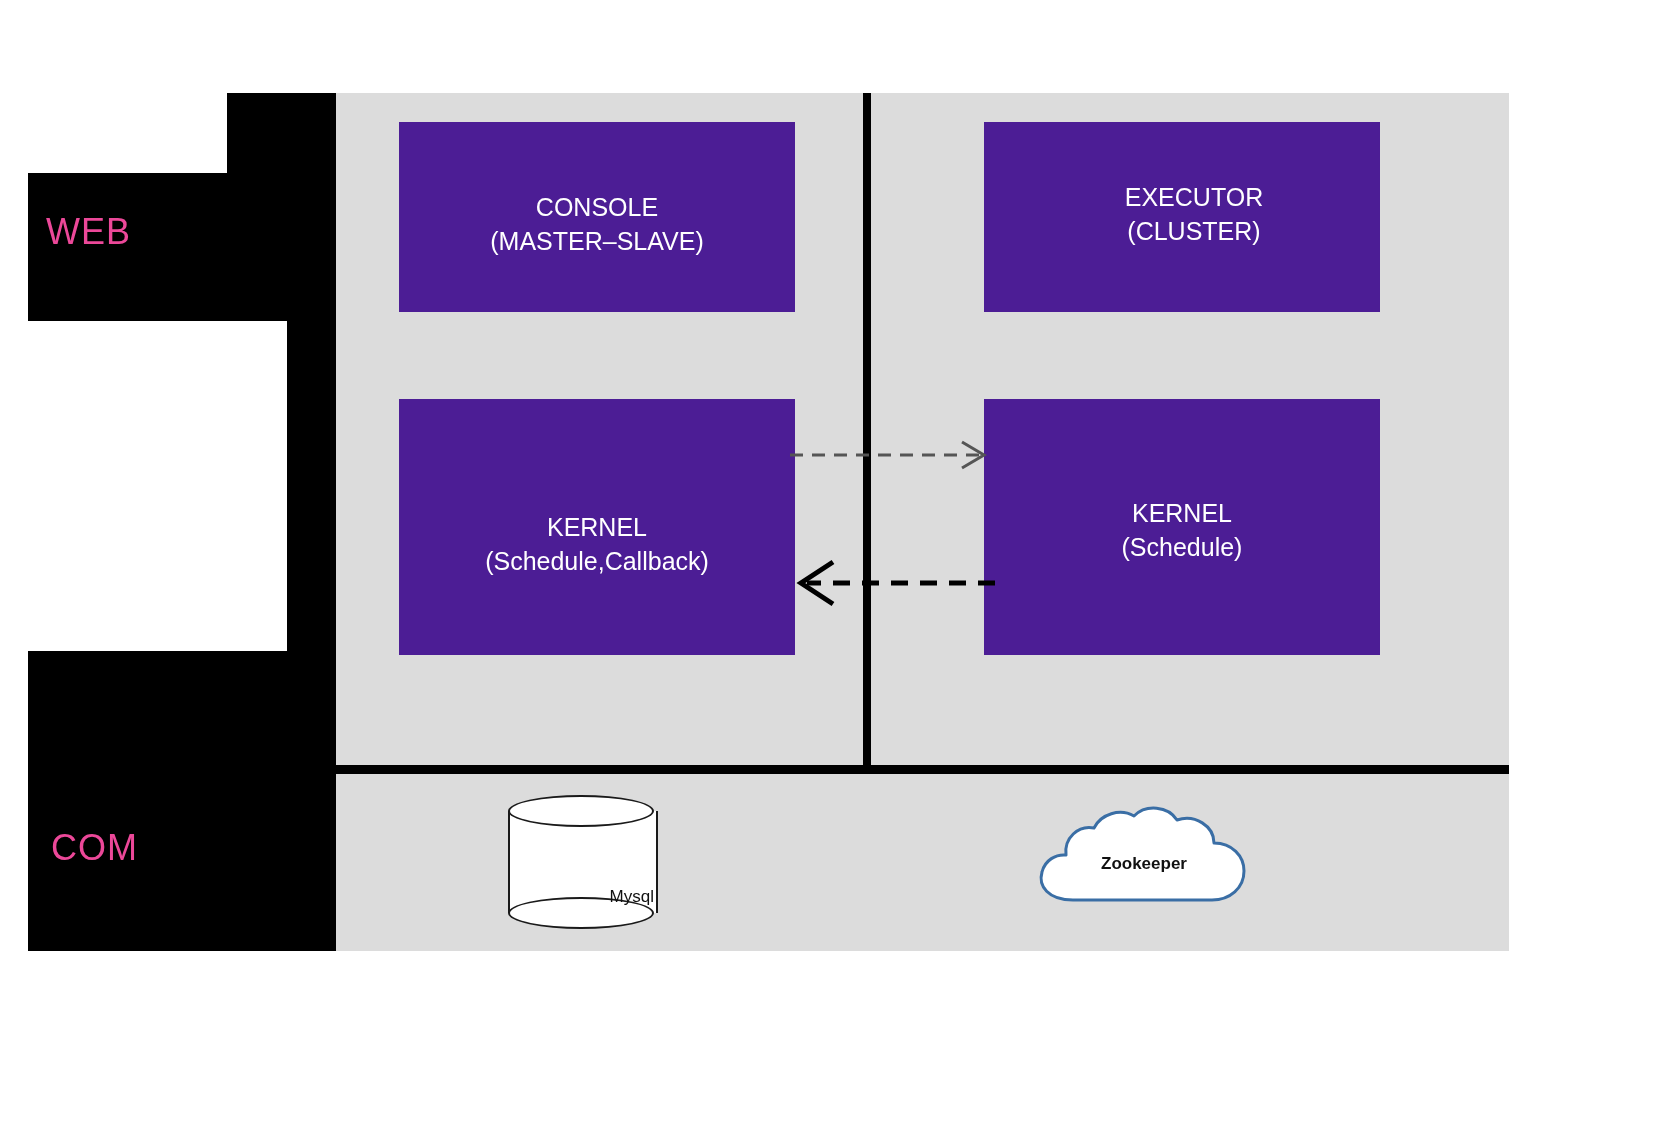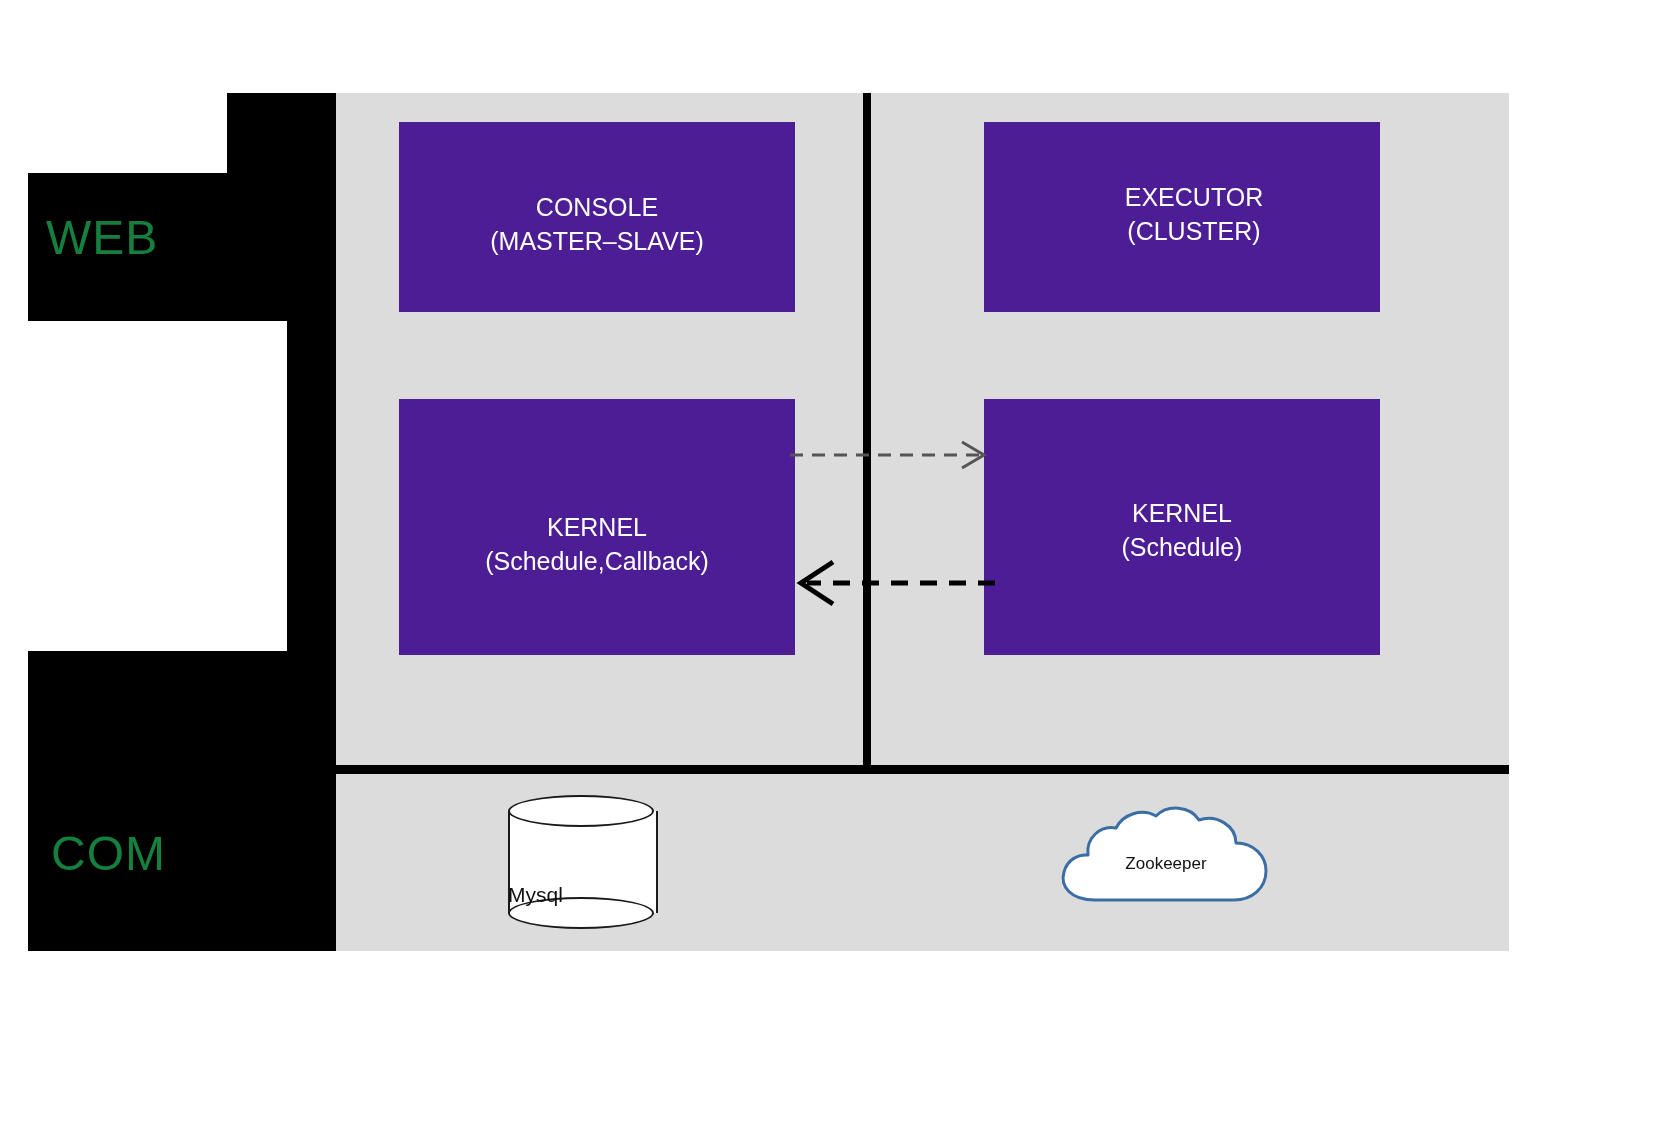--- a/index.html
+++ b/index.html
@@ -4,21 +4,21 @@
 <style>
   html,body{margin:0;padding:0;background:#ffffff;}
   body{width:1660px;height:1135px;position:relative;overflow:hidden;
        font-family:"Liberation Sans","DejaVu Sans",sans-serif;}
   #canvas{position:absolute;left:0;top:0;width:1660px;height:1135px;}
 
   
   .blackshape{position:absolute;background:#000000;}
 
   
-  .layer-label{position:absolute;color:#15803d;font-size:48px;letter-spacing:1px;
+  .layer-label{position:absolute;color:#ec4899;font-size:36px;letter-spacing:1px;
                font-weight:400;line-height:1;white-space:nowrap;}
 
   
   .panel{position:absolute;background:#dcdcdc;}
 
   
   .bluebox{position:absolute;background:#4c1d95;display:flex;align-items:center;
            justify-content:center;}
   .bluebox .txt{color:#ffffff;text-align:center;font-size:25px;line-height:1.35;
                 white-space:pre-line;}
@@ -32,22 +32,22 @@
 
   
   .cyl{position:absolute;}
   .cyl .body{position:absolute;left:0;top:16px;width:100%;height:calc(100% - 32px);
              background:#ffffff;border-left:2px solid #1a1a1a;border-right:2px solid #1a1a1a;}
   .cyl .bottom{position:absolute;left:0;bottom:0;width:100%;height:32px;
                background:#ffffff;border:2px solid #1a1a1a;border-radius:50%;
                box-sizing:border-box;}
   .cyl .top{position:absolute;left:0;top:0;width:100%;height:32px;background:#ffffff;
             border:2px solid #1a1a1a;border-radius:50%;box-sizing:border-box;}
-  .cyl .label{position:absolute;left:0;width:100%;bottom:22px;text-align:left;
-              font-size:21px;color:#111111;}
+  .cyl .label{position:absolute;left:0;width:100%;bottom:22px;text-align:right;
+              font-size:17px;color:#111111;}
   .cloud{position:absolute;}
   .cloud .label{position:absolute;left:0;width:100%;top:50%;transform:translateY(-50%);
                 text-align:center;font-size:17px;color:#111111;}
 </style>
 </head>
 <body>
 
 <div id="canvas">
 
   <div class="blackshape" style="left:227px;top:93px;width:109px;height:80px;"></div>
@@ -95,21 +95,21 @@
   </svg>
 
   <div class="cyl" style="left:508px;top:795px;width:146px;height:134px;">
     <div class="body"></div>
     <div class="bottom"></div>
     <div class="top"></div>
     <div class="label">Mysql</div>
   </div>
 
 
-  <div class="cloud" style="left:1050px;top:800px;width:232px;height:128px;">
+  <div class="cloud" style="left:1028px;top:800px;width:232px;height:128px;font-weight:bold;">
     <svg width="232" height="128" viewBox="0 0 232 128" style="position:absolute;left:0;top:0;">
       <path d="M45,100 C20,100 10,86 14,72 C17,60 28,54 38,55
                C36,38 50,25 66,28 C73,14 92,8 106,16
                C118,4 140,6 149,20 C167,14 186,26 186,43
                C204,43 216,56 216,71 C216,88 202,100 184,100 Z" fill="#ffffff" stroke="#3a6ea5" stroke-width="3" stroke-linejoin="round"></path>
     </svg>
     <div class="label">Zookeeper</div>
   </div>
 
 </div>

